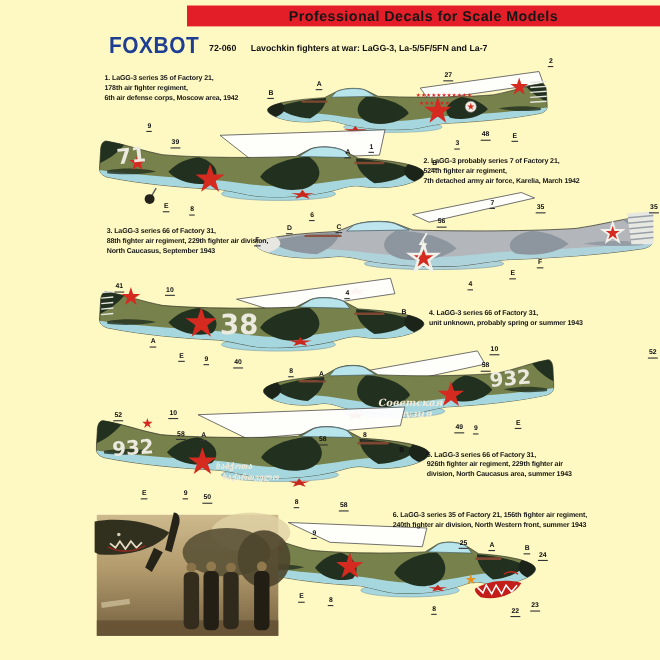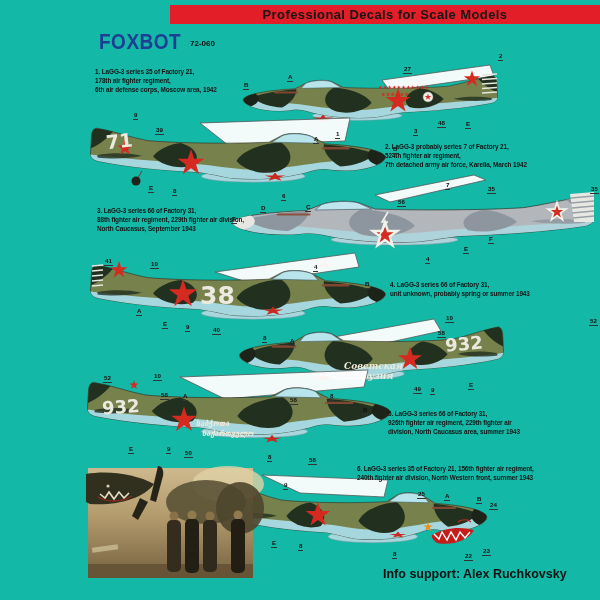--- a/index.html
+++ b/index.html
@@ -1,16 +1,16 @@
 <!DOCTYPE html>
 <html><head>
 <meta charset="utf-8">
 <style>
   html,body{margin:0;padding:0;background:#e9e9e9}
-  #page{position:relative;width:600px;height:600px;background:#14b8a6;overflow:hidden;
+  #page{position:relative;width:600px;height:600px;background:#fef9c3;overflow:hidden;
         font-family:"Liberation Sans",sans-serif}
   .banner{position:absolute;left:170px;top:5px;width:430px;height:19px;background:#e31e28;
           display:flex;align-items:center;justify-content:center}
   .banner span{font-weight:bold;font-size:13px;color:#161616;letter-spacing:.4px}
   .logo{position:absolute;left:99px;top:30px;font-size:19px;font-weight:bold;color:#1d3e93;
         letter-spacing:.5px;transform:scaleY(1.12);transform-origin:left top}
   .code{position:absolute;left:190px;top:39px;font-size:8px;font-weight:bold;color:#111}
   .title{position:absolute;left:228px;top:39px;font-size:8px;font-weight:bold;color:#111}
   .cap{position:absolute;font-size:6.4px;font-weight:bold;color:#151515;line-height:9px;letter-spacing:-.1px;z-index:6}
   .co{position:absolute;font-size:6.2px;font-weight:bold;color:#111;border-bottom:1px solid #333;
@@ -65,20 +65,21 @@
   </defs>
 </svg>
 
 <div id="page">
 
   <div class="banner">
     <span>Professional Decals for Scale Models</span>
   </div>
   <div class="logo">FOXBOT</div>
   <div class="code">72-060</div>
+  <div class="title">Lavochkin fighters at war: LaGG-3, La-5/5F/5FN and La-7</div>
 
   <div class="cap" style="left:95px;top:67px">
     <div>1. LaGG-3 series 35 of Factory 21,</div>
     <div>178th air fighter regiment,</div>
     <div>6th air defense corps, Moscow area, 1942</div>
   </div>
   <div class="cap" style="left:385px;top:142px">
     <div>2. LaGG-3 probably series 7 of Factory 21,</div>
     <div>524th fighter air regiment,</div>
     <div>7th detached army air force, Karelia, March 1942</div>
@@ -293,15 +294,14 @@
   <span class="co" style="left:417px;top:491px">25</span>
   <span class="co" style="left:444px;top:493px">A</span>
   <span class="co" style="left:476px;top:496px">B</span>
   <span class="co" style="left:489px;top:502px">24</span>
   <span class="co" style="left:482px;top:548px">23</span>
   <span class="co" style="left:464px;top:553px">22</span>
   <span class="co" style="left:271px;top:540px">E</span>
   <span class="co" style="left:298px;top:543px">8</span>
   <span class="co" style="left:392px;top:551px">8</span>
 
-  <div class="footer">Info support: Alex Ruchkovsky</div>
 
 </div>
 
 </body></html>

